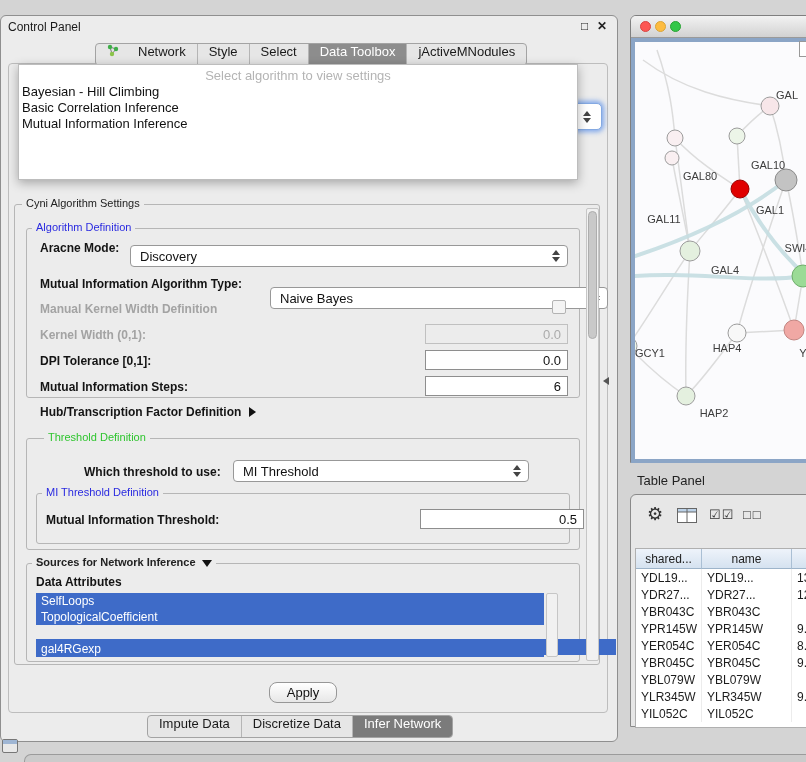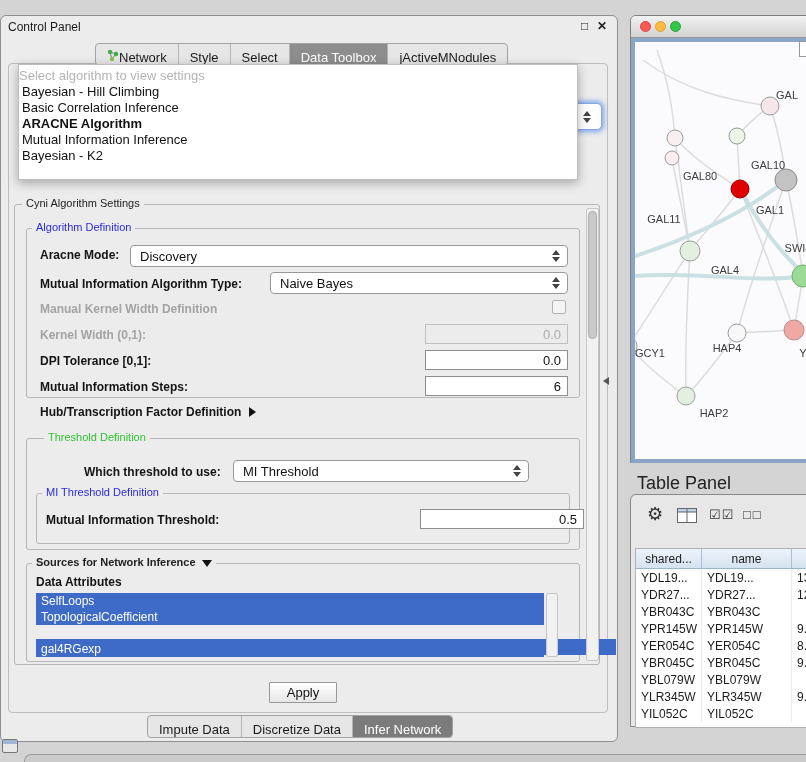--- a/index.html
+++ b/index.html
@@ -5,61 +5,61 @@
   html,body{margin:0;padding:0;}
   body{width:806px;height:762px;background:#d4d4d4;font-family:"Liberation Sans",sans-serif;overflow:hidden;}
   #app{position:relative;width:806px;height:762px;margin-top:7px;}
   .abs{position:absolute;}
   
   .cp-win{background:#ececec;border:1px solid #8f8f8f;border-radius:6px;box-sizing:border-box;}
   .cp-title{font-size:12px;color:#1a1a1a;}
   .winbtn{font-size:12px;color:#222;line-height:12px;}
   .cp-body{border:1px solid #bdbdbd;border-radius:4px;box-sizing:border-box;}
   .seg{display:flex;border:1px solid #a3a3a3;border-radius:4px;overflow:hidden;background:#e6e6e6;height:23px;box-sizing:border-box;}
-  .seg-tab{display:flex;align-items:flex-end;gap:0;padding:0 11px;font-size:13px;color:#1a1a1a;border-left:1px solid #b5b5b5;white-space:nowrap;}
+  .seg-tab{display:flex;align-items:flex-start;gap:19px;padding:0 11px;font-size:13px;color:#1a1a1a;border-left:1px solid #b5b5b5;white-space:nowrap;}
   .seg-tab:first-child{border-left:none;}
   .seg-tab.active{background:#8d8d8d;color:#fff;}
   .popup{background:#fff;border:1px solid #bdbdbd;box-shadow:0 3px 10px rgba(0,0,0,.3);box-sizing:border-box;padding-top:2px;z-index:10;}
-  .popup-placeholder{color:#b4b4b4;font-size:13px;line-height:17px;}
+  .popup-placeholder{text-align:center;color:#b4b4b4;font-size:13px;line-height:17px;}
   .popup-item{font-size:13px;line-height:16px;padding-left:3px;color:#111;white-space:nowrap;}
   .popup-item.bold{font-weight:bold;}
   .combo-focus-frag{background:#fff;border:1px solid #84a9e2;border-radius:5px;box-shadow:0 0 5px 2px rgba(100,150,235,.8);z-index:5;display:flex;align-items:center;justify-content:center;box-sizing:border-box;}
   .group{border:1px solid #b6b6b6;border-radius:3px;box-sizing:border-box;}
   .gtitle{font-size:11px;background:#ececec;padding:0 4px;white-space:nowrap;color:#222;}
   .blue{color:#2a2ae0;} .green{color:#2ec52e;}
   .lbl{font-size:12px;font-weight:bold;color:#141414;white-space:nowrap;}
   .dis{color:#a3a3a3;}
   .combo{background:#fff;border:1px solid #989898;border-radius:4px;display:flex;align-items:center;font-size:13px;color:#111;padding-left:9px;box-sizing:border-box;}
   .arrows{margin-left:auto;margin-right:7px;display:flex;flex-direction:column;gap:2px;align-items:center;}
   .tri-up{width:0;height:0;border-left:4px solid transparent;border-right:4px solid transparent;border-bottom:5px solid #444;}
   .tri-down{width:0;height:0;border-left:4px solid transparent;border-right:4px solid transparent;border-top:5px solid #444;}
   .field{background:#fff;border:1px solid #8e8e8e;font-size:13px;color:#111;display:flex;align-items:center;justify-content:flex-end;padding-right:6px;box-sizing:border-box;}
   .field.dis2{background:#ececec;color:#ababab;border-color:#c0c0c0;}
   .checkbox{background:#f4f4f4;border:1px solid #b3b3b3;border-radius:2px;box-sizing:border-box;}
   .listitem{background:#3e6bc8;color:#fff;font-size:12px;line-height:16px;padding-left:5px;box-sizing:border-box;white-space:nowrap;overflow:hidden;}
   .sb-track{background:#f1f1f1;border:1px solid #c6c6c6;border-radius:6px;box-sizing:border-box;}
   .sb-thumb{background:#c9c9c9;border:1px solid #adadad;border-radius:5px;box-sizing:border-box;}
-  .btn{background:linear-gradient(#ffffff,#e7e7e7);border:1px solid #979797;border-radius:1px;font-size:13px;color:#111;display:flex;align-items:center;justify-content:center;box-sizing:border-box;}
+  .btn{background:linear-gradient(#ffffff,#e7e7e7);border:1px solid #979797;border-radius:8px;font-size:13px;color:#111;display:flex;align-items:center;justify-content:center;box-sizing:border-box;}
   .tri-right{display:inline-block;width:0;height:0;border-top:5px solid transparent;border-bottom:5px solid transparent;border-left:7px solid #111;margin-left:8px;}
   .tri-downf{display:inline-block;width:0;height:0;border-left:5px solid transparent;border-right:5px solid transparent;border-top:7px solid #111;margin-left:6px;position:relative;top:1px;}
   
   .net-win{background:#e3e3e3;border:1px solid #7f7f7f;border-radius:6px 6px 0 0;box-sizing:border-box;}
   .net-titlebar{position:absolute;left:0;top:0;width:100%;height:22px;background:linear-gradient(#f2f2f2,#d2d2d2);border-bottom:1px solid #9a9a9a;border-radius:5px 5px 0 0;box-sizing:border-box;}
   .tl{position:absolute;width:11px;height:11px;border-radius:50%;box-sizing:border-box;top:5px;}
   .net-content{position:absolute;left:0;top:22px;width:182px;height:425px;border:4px solid #8ba5c6;background:#fbfbfd;box-sizing:border-box;overflow:hidden;}
   svg text{font-family:"Liberation Sans",sans-serif;}
   
   .tbl-win{background:#e7e7e7;border:1px solid #8a8a8a;border-radius:6px 6px 0 0;box-sizing:border-box;}
   .icon-glyph{color:#333;position:absolute;}
   .tbl-container{position:absolute;background:#fff;border:1px solid #b0b0b0;overflow:hidden;box-sizing:border-box;}
   .tblhead{display:flex;height:20px;}
   .tblhead-cell{background:linear-gradient(#eef3fa,#d5e2f0);border-right:1px solid #aabfd4;border-bottom:1px solid #9db4ca;font-size:12px;color:#222;display:flex;align-items:center;justify-content:center;box-sizing:border-box;flex:none;}
   .tblrow{display:flex;height:17px;background:#fff;}
   .tblcell{font-size:12px;color:#1c1c1c;padding-left:5px;box-sizing:border-box;border-right:1px solid #ececec;display:flex;align-items:center;white-space:nowrap;overflow:hidden;flex:none;}
-  .tp-label{font-size:18px;color:#222;}
+  .tp-label{font-size:13px;color:#222;}
 </style>
 </head>
 <body>
 
 <div id="app">
 
   <div class="abs cp-win" style="left:0;top:8px;width:618px;height:727px"></div>
   <div class="abs cp-title" style="left:8px;top:13px">Control Panel</div>
   <div class="abs winbtn" style="left:581px;top:13px">□</div>
   <div class="abs winbtn" style="left:597px;top:13px;font-weight:bold">✕</div>
@@ -95,31 +95,31 @@
         <span class="tri-down"></span>
       </span>
   </div>
 
   <div class="abs group" style="left:14px;top:197px;width:586px;height:461px"></div>
   <div class="abs gtitle" style="left:22px;top:190px">Cyni Algorithm Settings</div>
 
   <div class="abs group" style="left:26px;top:221px;width:554px;height:170px"></div>
   <div class="abs gtitle blue" style="left:32px;top:214px">Algorithm Definition</div>
 
-  <div class="abs lbl" style="left:40px;top:241px">Aracne Mode:</div>
+  <div class="abs lbl" style="left:40px;top:234px">Aracne Mode:</div>
   <div class="abs combo" style="left:130px;top:238px;width:438px;height:22px">
     <span>Discovery</span>
     <span class="arrows">
         <span class="tri-up"></span>
         <span class="tri-down"></span>
       </span>
   </div>
 
   <div class="abs lbl" style="left:40px;top:270px">Mutual Information Algorithm Type:</div>
-  <div class="abs combo" style="left:270px;top:265px;width:298px;height:22px">
+  <div class="abs combo" style="left:270px;top:280px;width:338px;height:22px">
     <span>Naive Bayes</span>
     <span class="arrows">
         <span class="tri-up"></span>
         <span class="tri-down"></span>
       </span>
   </div>
 
   <div class="abs lbl dis" style="left:40px;top:295px">Manual Kernel Width Definition</div>
   <div class="abs checkbox" style="left:552px;top:293px;width:14px;height:14px"></div>
 
@@ -183,23 +183,21 @@
       </div>
     <div class="seg-tab active" style="background:#7b7b7b">
         <span>Infer Network</span>
       </div>
   </div>
 
   <div class="abs popup" style="left:18px;top:57px;width:560px;height:116px">
     <div class="popup-placeholder">Select algorithm to view settings</div>
     <div class="popup-item">Bayesian - Hill Climbing</div>
     <div class="popup-item">Basic Correlation Inference</div>
-    <div class="popup-item bold">ARACNE Algorithm</div>
     <div class="popup-item">Mutual Information Inference</div>
-    <div class="popup-item">Bayesian - K2</div>
   </div>
 
   <div class="abs net-win" style="left:630px;top:8px;width:184px;height:448px">
     <div class="net-titlebar">
       <div class="tl" style="left:9px;background:#fc5753;border:1px solid #d94542"></div>
       <div class="tl" style="left:24px;background:#fdbc40;border:1px solid #d9a437"></div>
       <div class="tl" style="left:39px;background:#33c748;border:1px solid #2aa334"></div>
     </div>
     <div class="net-content">
       <svg width="174" height="417" viewBox="0 0 174 417">

